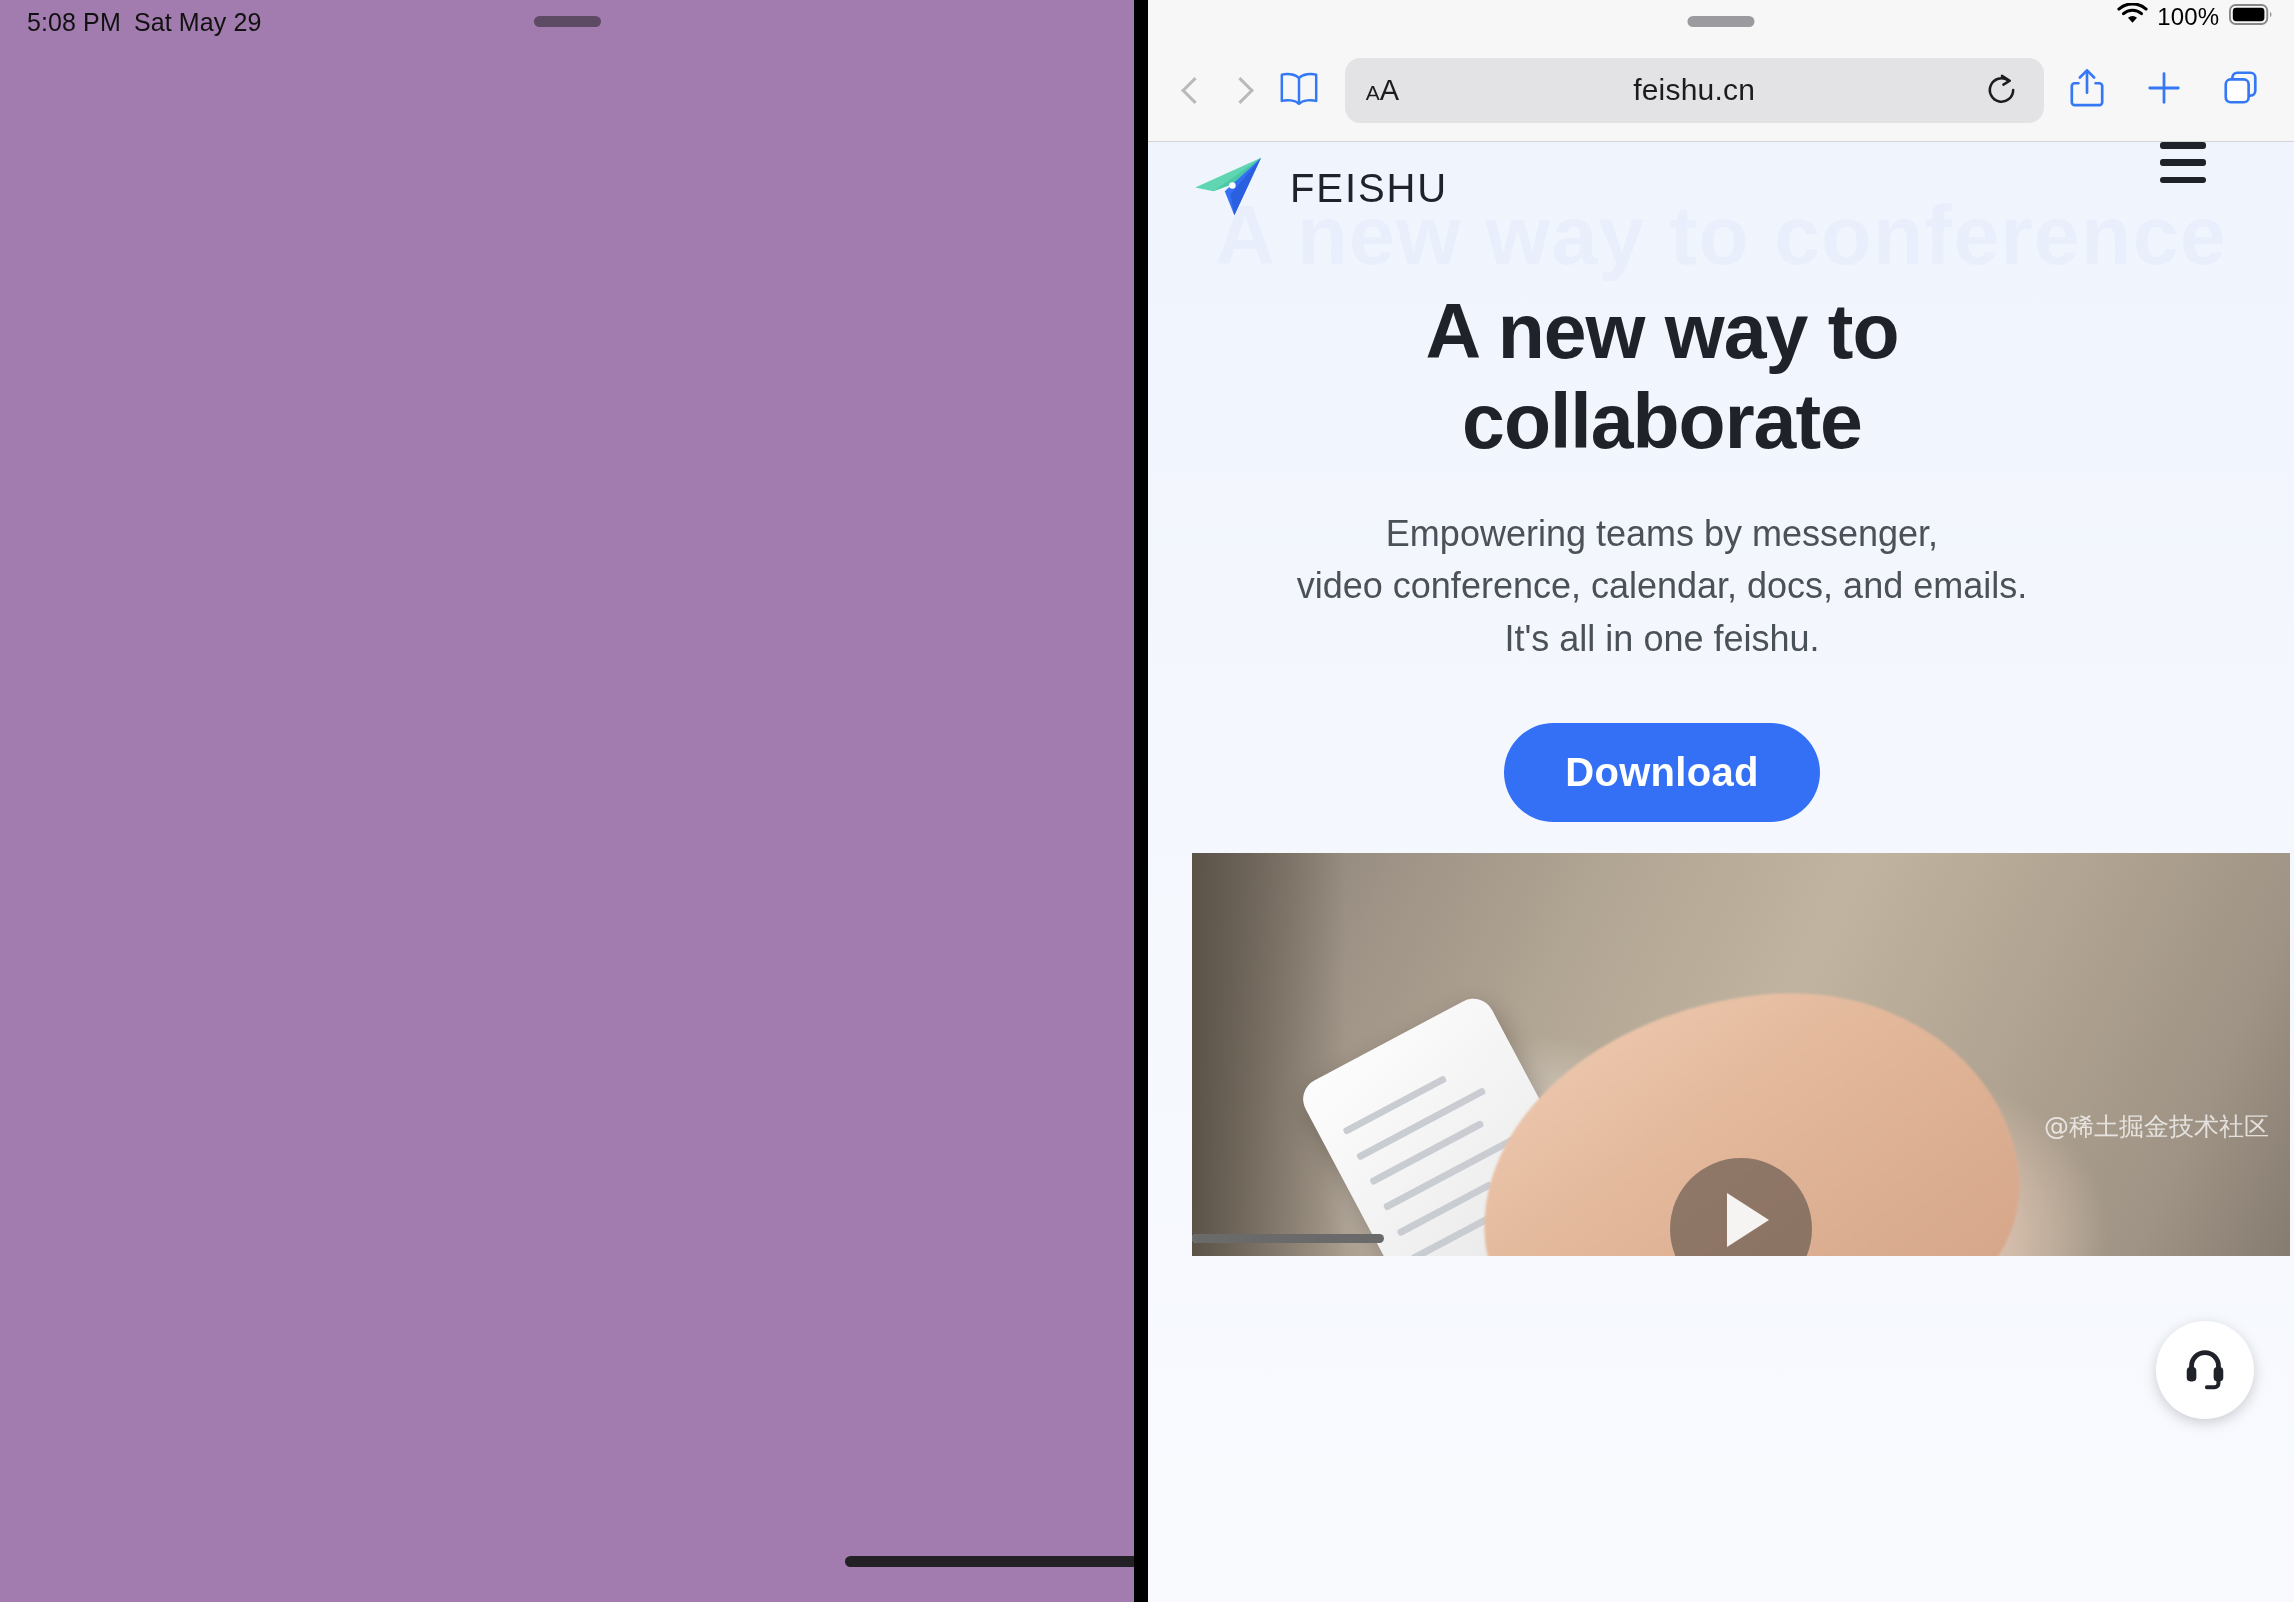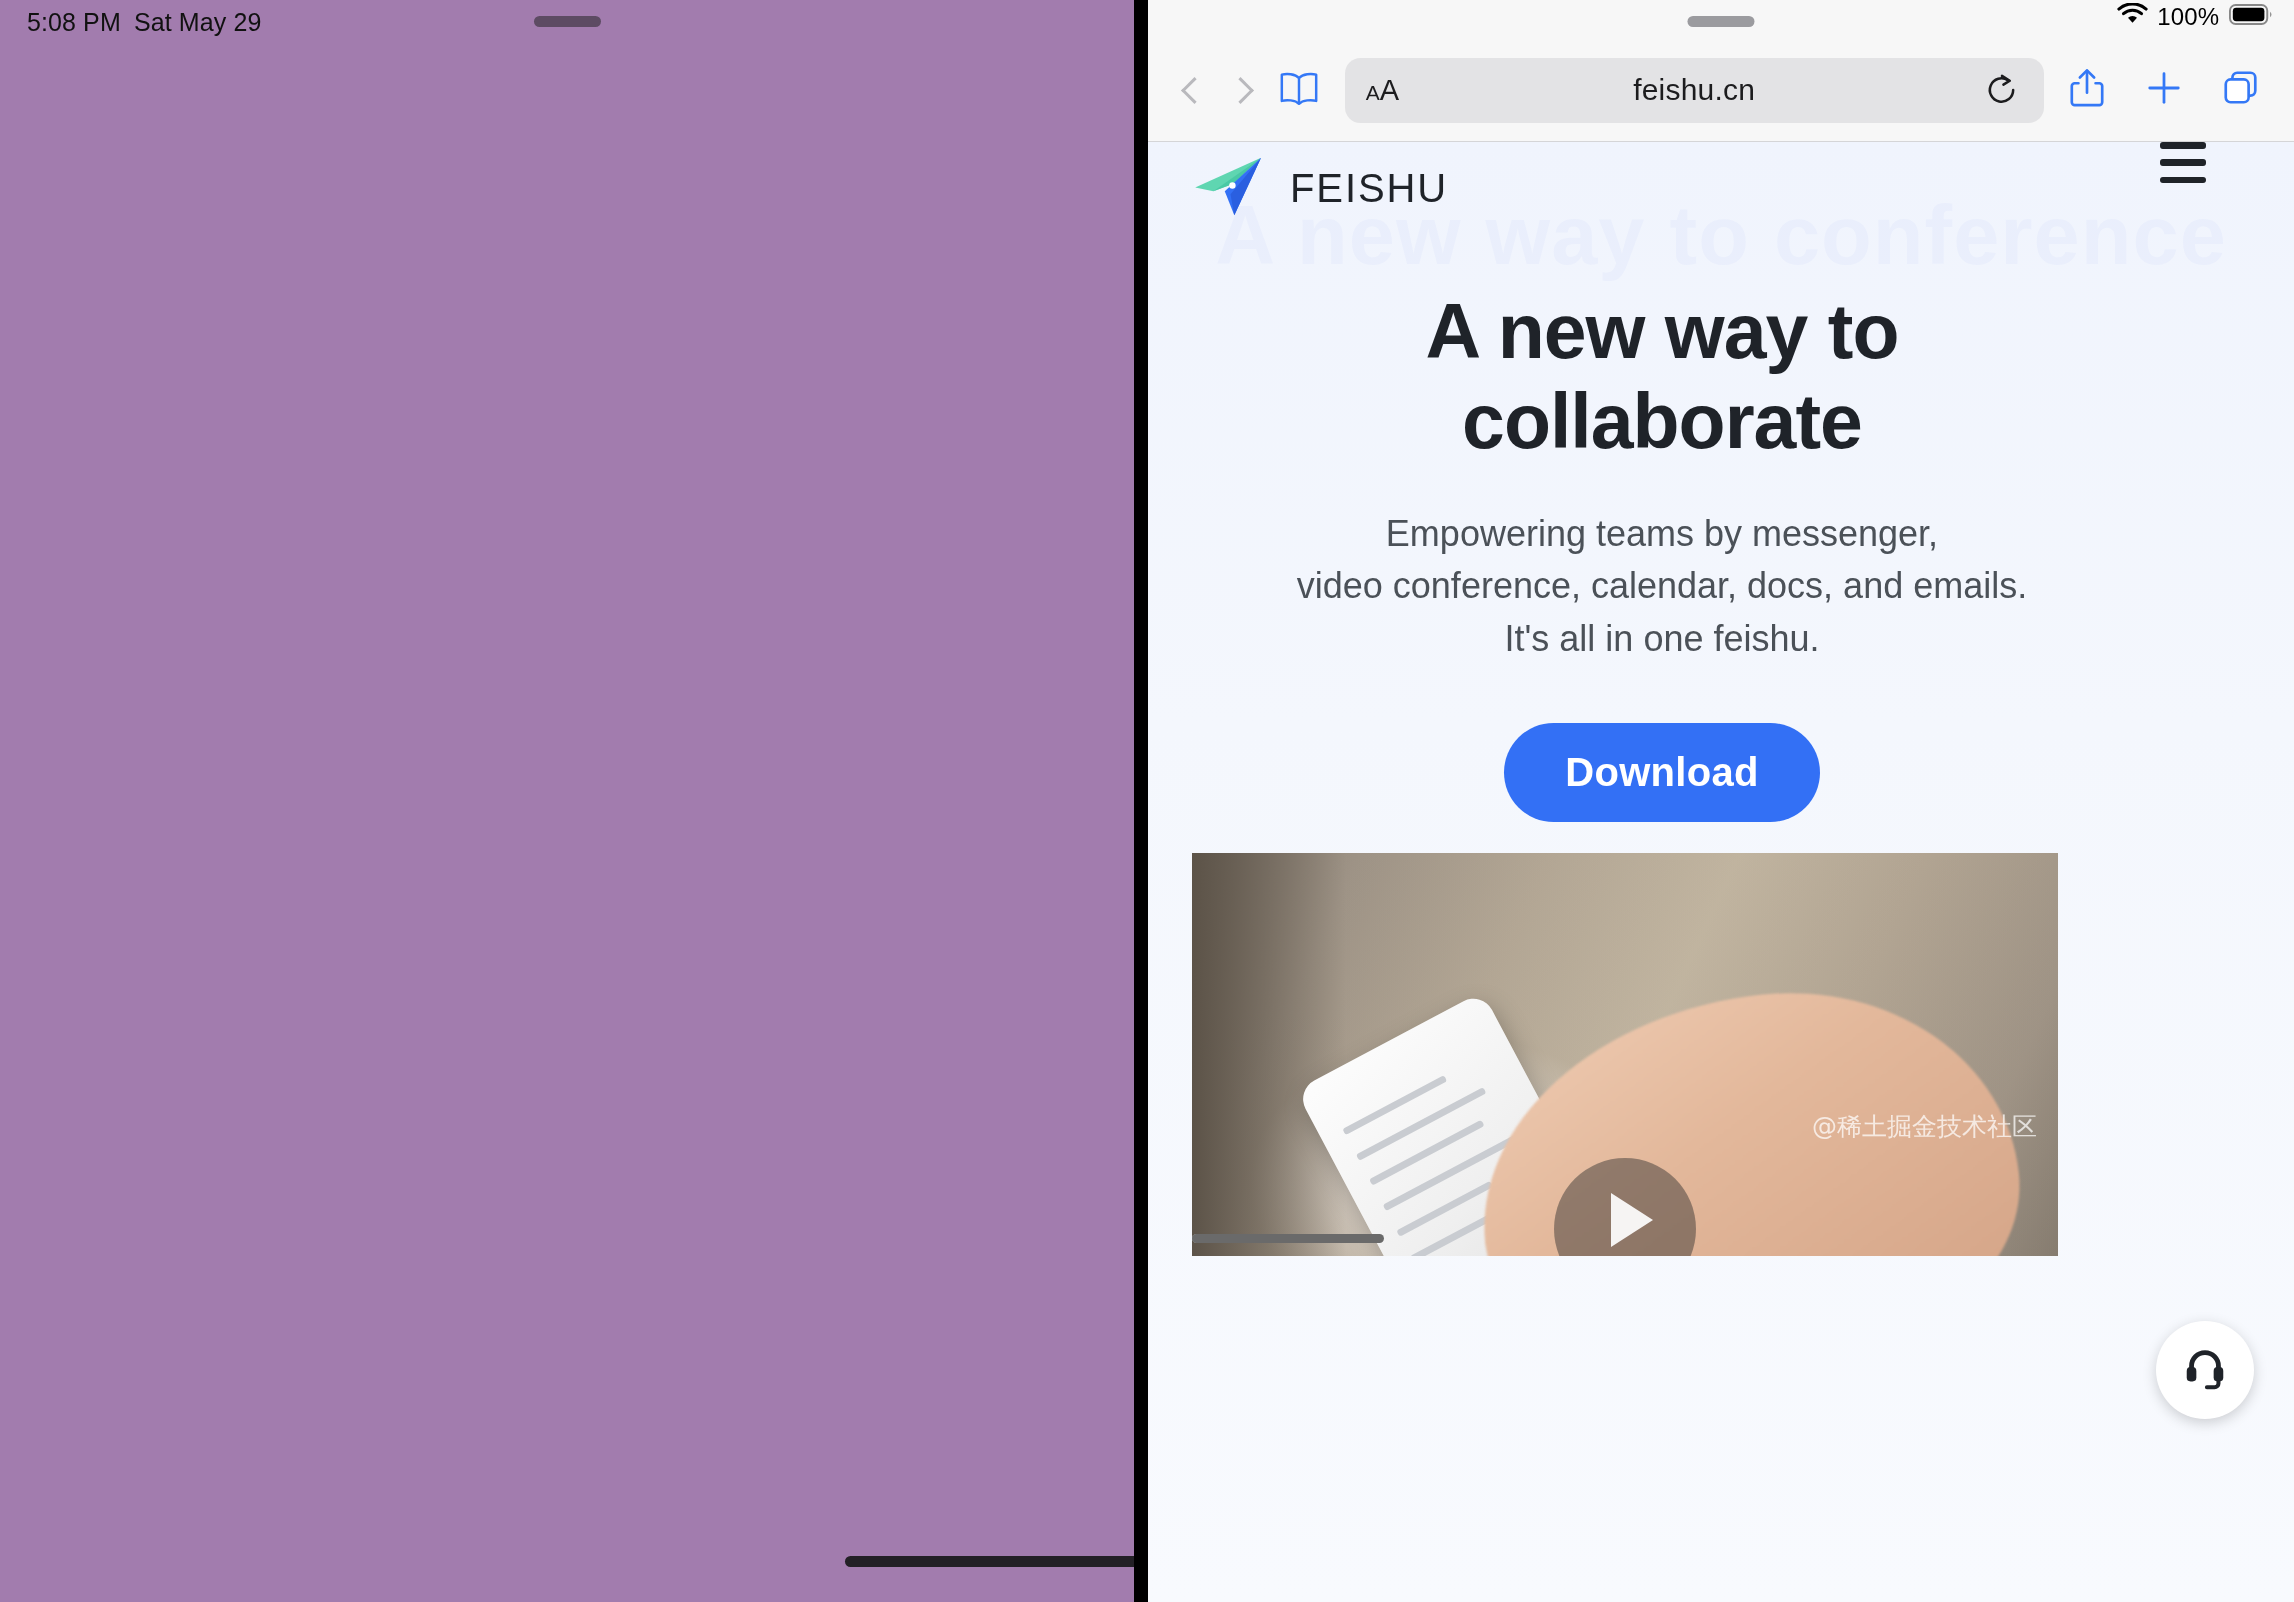--- a/index.html
+++ b/index.html
@@ -147,21 +147,21 @@
   #download-btn {
     display:inline-block; margin-top:58px;
     background:#3370f5; color:#fff;
     font-size:40px; font-weight:bold;
     padding:27px 61px; border-radius:54px;
     border:none; cursor:pointer; letter-spacing:0.3px;
   }
 
   
   #video-card {
-    position:absolute; left:44px; top:711px; width:866px; height:403px;
+    position:absolute; left:44px; top:711px; width:1098px; height:403px;
     overflow:hidden; background:#8e8272;
   }
   #video-photo {
     position:absolute; inset:0;
     background:
       radial-gradient(ellipse 327px 240px at 62% 95%, #f0ddd0 0%, #d9c0ae 38%, rgba(190,160,140,0) 72%),
       radial-gradient(ellipse 288px 211px at 30% 82%, #efe9e4 0%, rgba(225,215,205,0.2) 70%),
       linear-gradient(115deg,#6c6257 0%, #8d8274 16%, #a79a86 34%, #b8ab94 52%, #a59783 70%, #8e8273 88%, #6f6558 100%);
     filter:blur(0.4px);
   }

